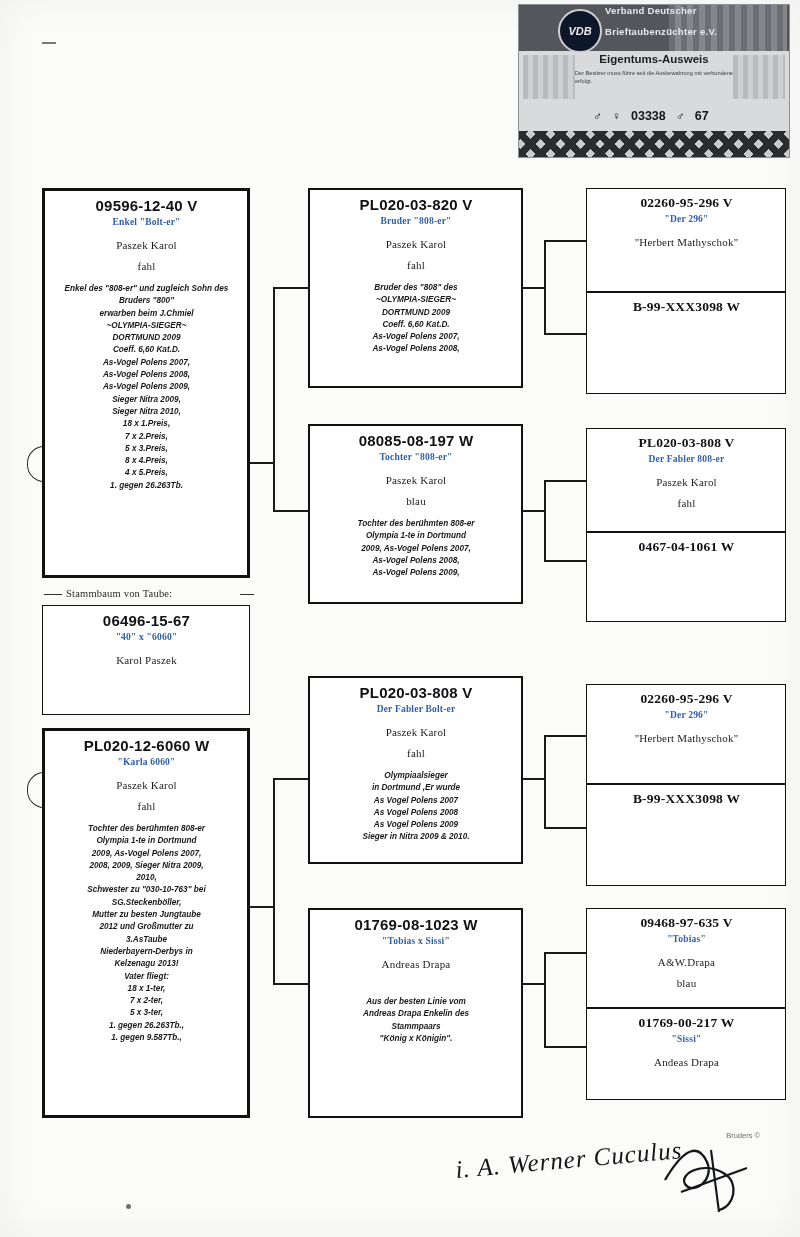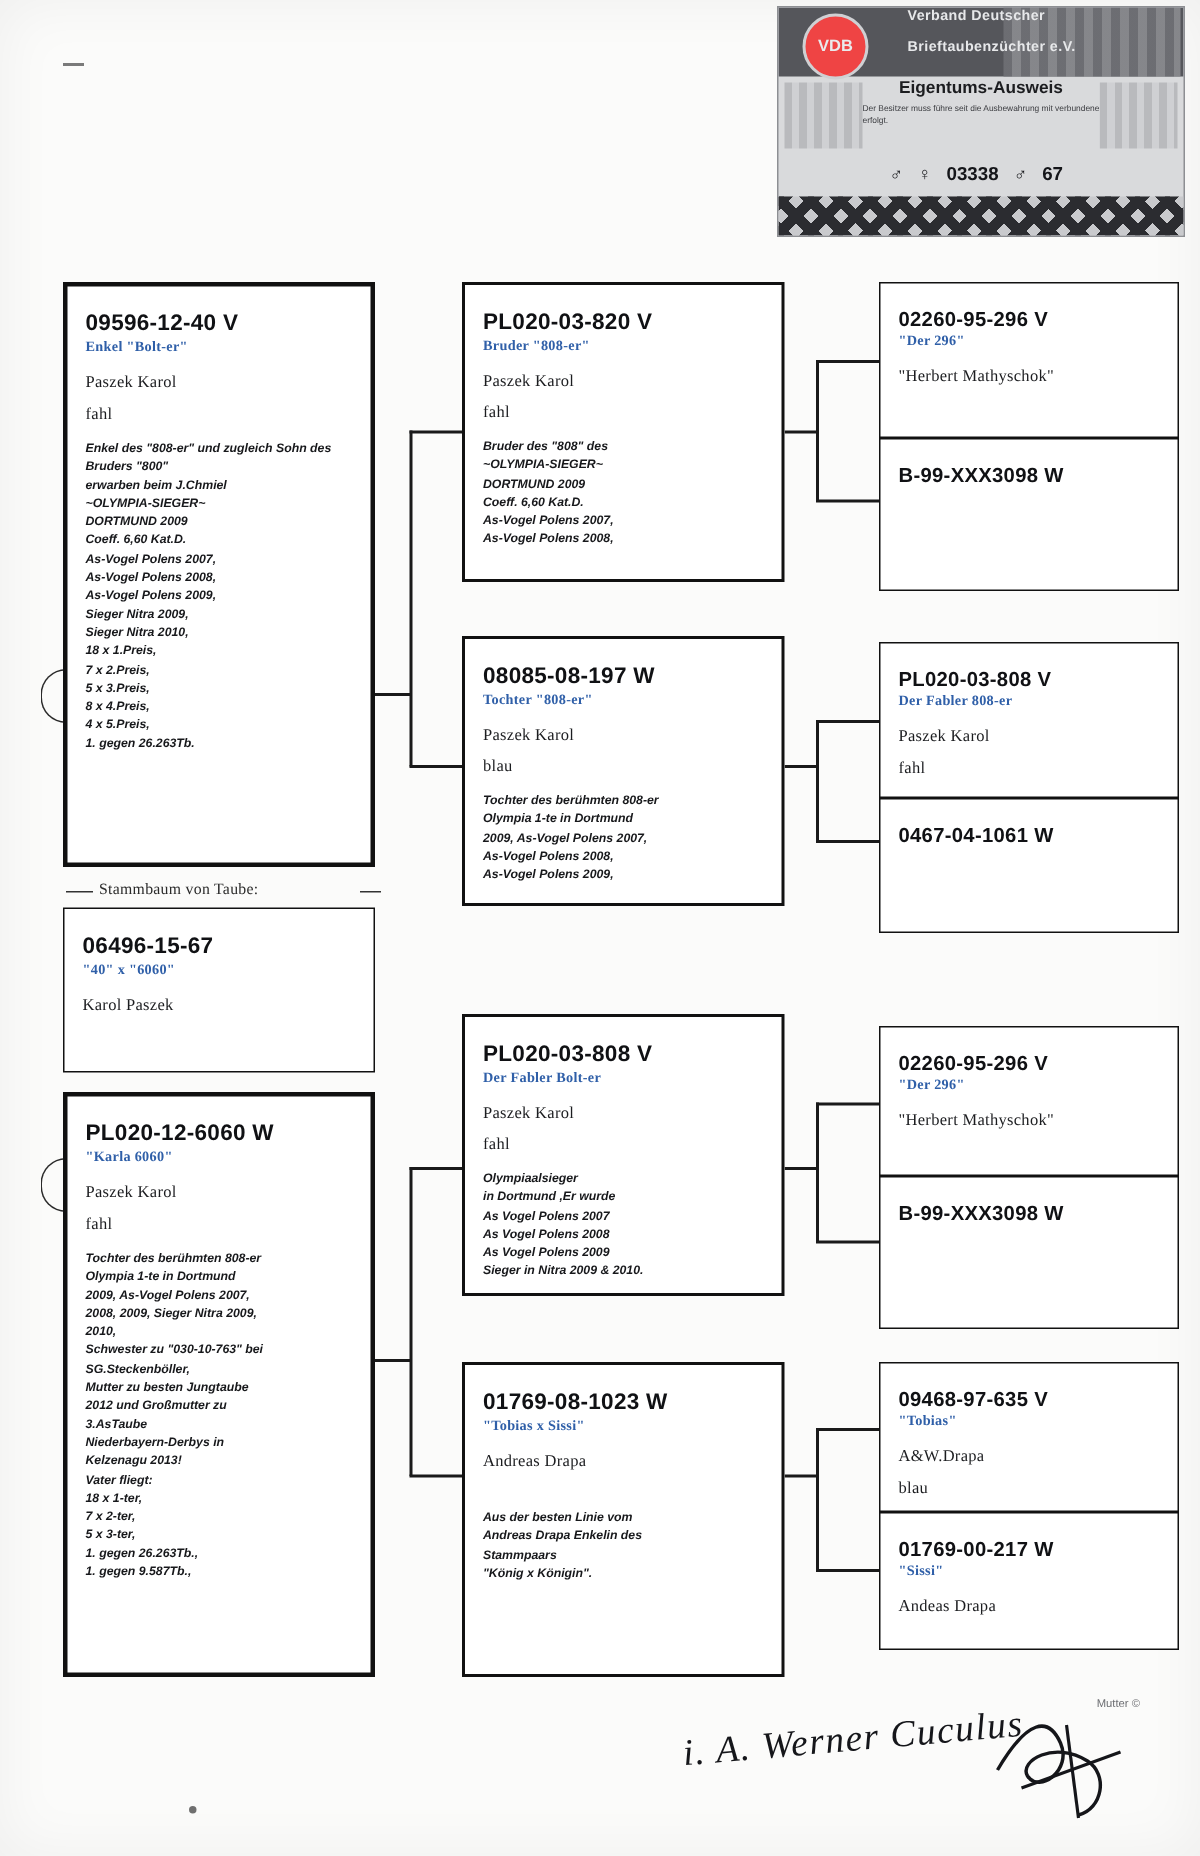--- a/index.html
+++ b/index.html
@@ -49,22 +49,22 @@
   .stamp .top{
     position:absolute;left:0;top:0;right:0;height:46px;background:#55565b;
   }
   .stamp .assoc1,.stamp .assoc2{
     position:absolute;left:86px;color:#e7e8ea;font-size:9.5px;font-weight:700;
     letter-spacing:.3px;font-family:"Liberation Sans", sans-serif;
   }
   .stamp .assoc1{top:0;}
   .stamp .assoc2{top:21px;}
   .stamp .logo{
-    position:absolute;left:16px;top:4px;width:40px;height:40px;border-radius:50%;
-    background:#ef4444;border:2px solid #cfd0d3;
+    position:absolute;left:39px;top:4px;width:40px;height:40px;border-radius:50%;
+    background:#0f172a;border:2px solid #cfd0d3;font-style:italic;
   }
   .stamp .logo .vdb{
     position:absolute;inset:0;display:flex;align-items:center;justify-content:center;
     color:#e9eaec;font-size:11px;font-weight:700;font-family:"Liberation Sans", sans-serif;
   }
   .stamp .title{
     position:absolute;left:0;right:0;top:48px;text-align:center;
     font-family:"Liberation Sans", sans-serif;font-size:11.5px;color:#1c1d20;font-weight:600;
   }
   .stamp .subtitle{
@@ -104,37 +104,37 @@
     box-sizing:border-box;
   }
   .box.thick{border:3px solid #111;}
   .box.thin{border:1.5px solid #111;}
   .box.med{border:2px solid #111;}
 
   .ring-no{
     font-family:"Liberation Sans", sans-serif;
     font-size:15px;font-weight:600;color:#101114;letter-spacing:.2px;
   }
-  .ring-no.sm{font-size:13.5px;}
+  .ring-no.sm{font-size:13.5px;font-family:Liberation Serif, serif;}
   .nickname{
     font-family:"Liberation Serif", serif;
     font-size:9.5px;font-weight:700;color:#2f5fa8;margin-top:3px;letter-spacing:.2px;
   }
   .breeder{
     font-size:11px;color:#1c1d20;margin-top:12px;letter-spacing:.2px;
   }
   .color{
     font-size:11px;color:#1c1d20;margin-top:9px;letter-spacing:.2px;
   }
   .notes{
     font-family:"Liberation Sans", sans-serif;
     font-size:8.2px;font-style:italic;font-weight:700;color:#17181b;
     margin-top:11px;line-height:1.5;
   }
-  .pad{padding:16px 11px 8px 12px;}
+  .pad{padding:6px 11px 8px 12px;text-align:center;}
 
   
   .ln{position:absolute;background:#1a1a1a;}
   .lnh{height:1.5px;}
   .lnv{width:1.5px;}
 
   
   .arc{
     position:absolute;width:16px;height:34px;
     border:1.6px solid #2a2a2a;border-right:none;
@@ -386,21 +386,21 @@
     <div class="breeder">A&amp;W.Drapa</div>
     <div class="color">blau</div>
   </div>
 
   <div class="box thin pad" style="left:586px;top:1008px;width:200px;height:92px;">
     <div class="ring-no sm">01769-00-217 W</div>
     <div class="nickname">"Sissi"</div>
     <div class="breeder">Andeas Drapa</div>
   </div>
 
-  <div class="credit">Mutter ©</div>
+  <div class="credit">Bruders ©</div>
 
   <div class="signature">
     <div class="sig-text">i. A. Werner Cuculus</div>
     <svg class="sig-swirl" viewBox="0 0 96 74">
       <path d="M10 40 C 30 6, 44 4, 52 22 C 60 40, 38 56, 30 44 C 24 34, 48 20, 70 34 C 84 43, 80 66, 64 70" fill="none" stroke="#15161a" stroke-width="2.3"></path>
       <path d="M26 52 L 92 28" fill="none" stroke="#15161a" stroke-width="2.1"></path>
       <path d="M56 10 L 64 72" fill="none" stroke="#15161a" stroke-width="2.1"></path>
     </svg>
   </div>
 

